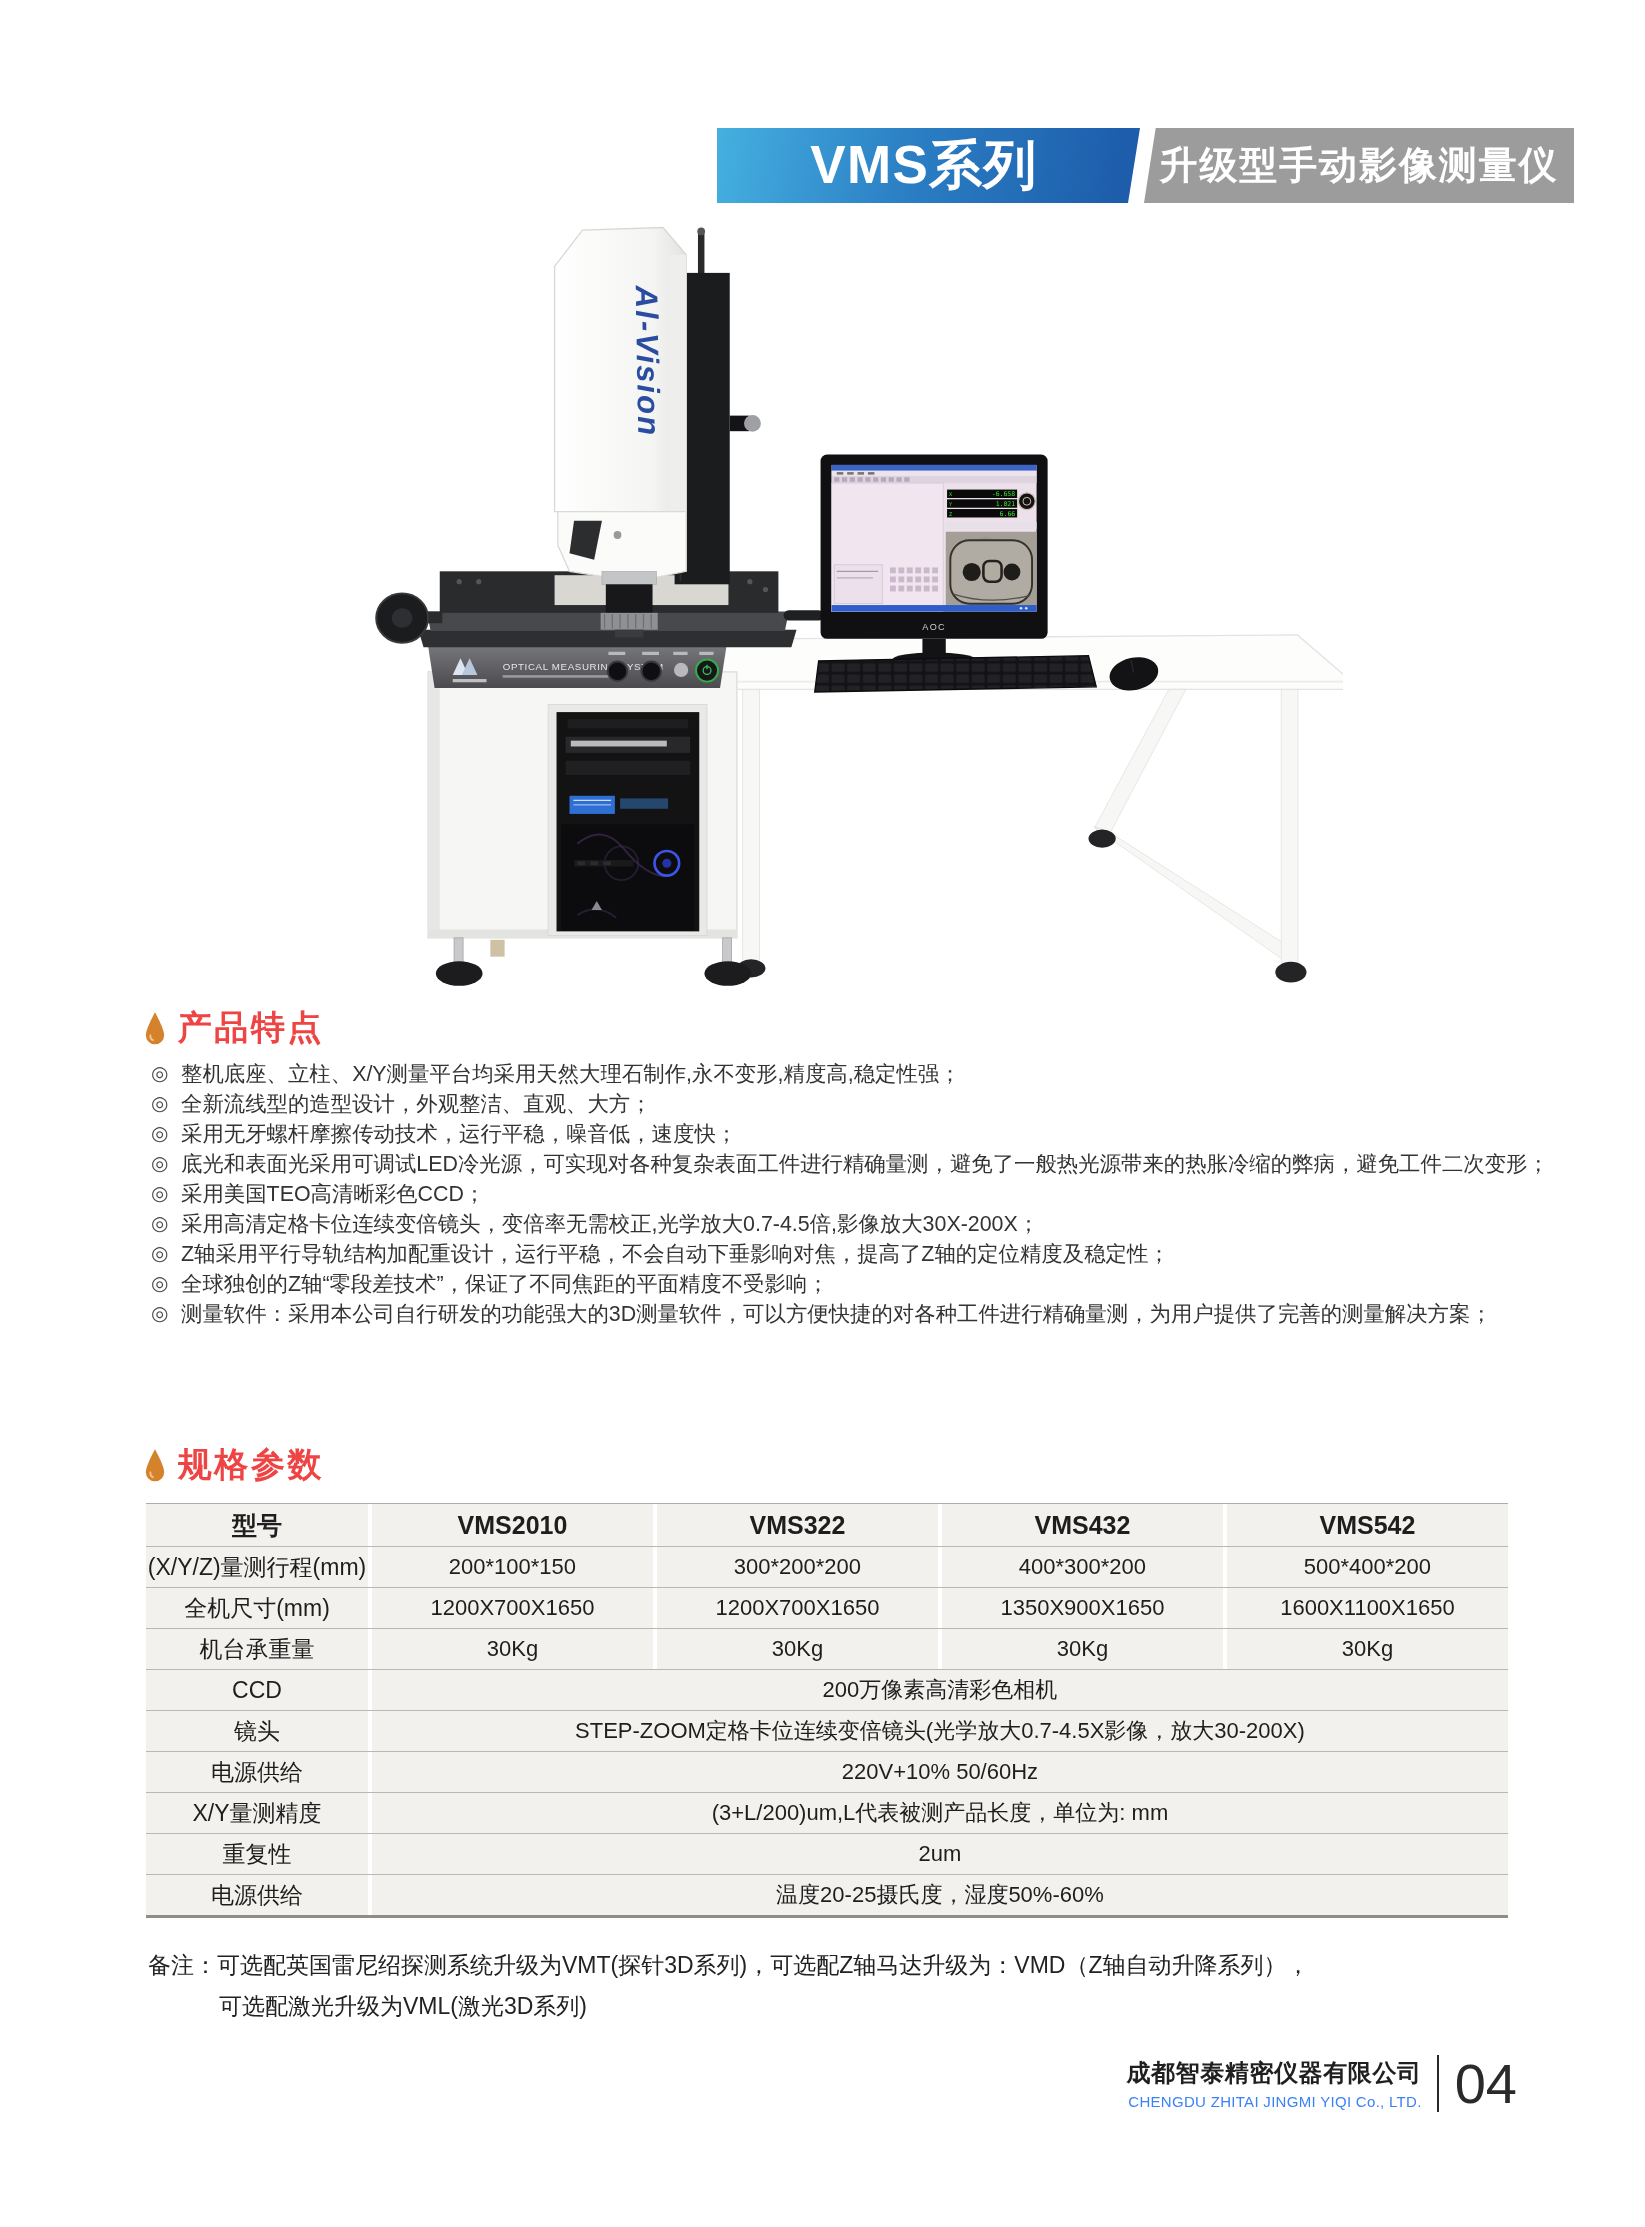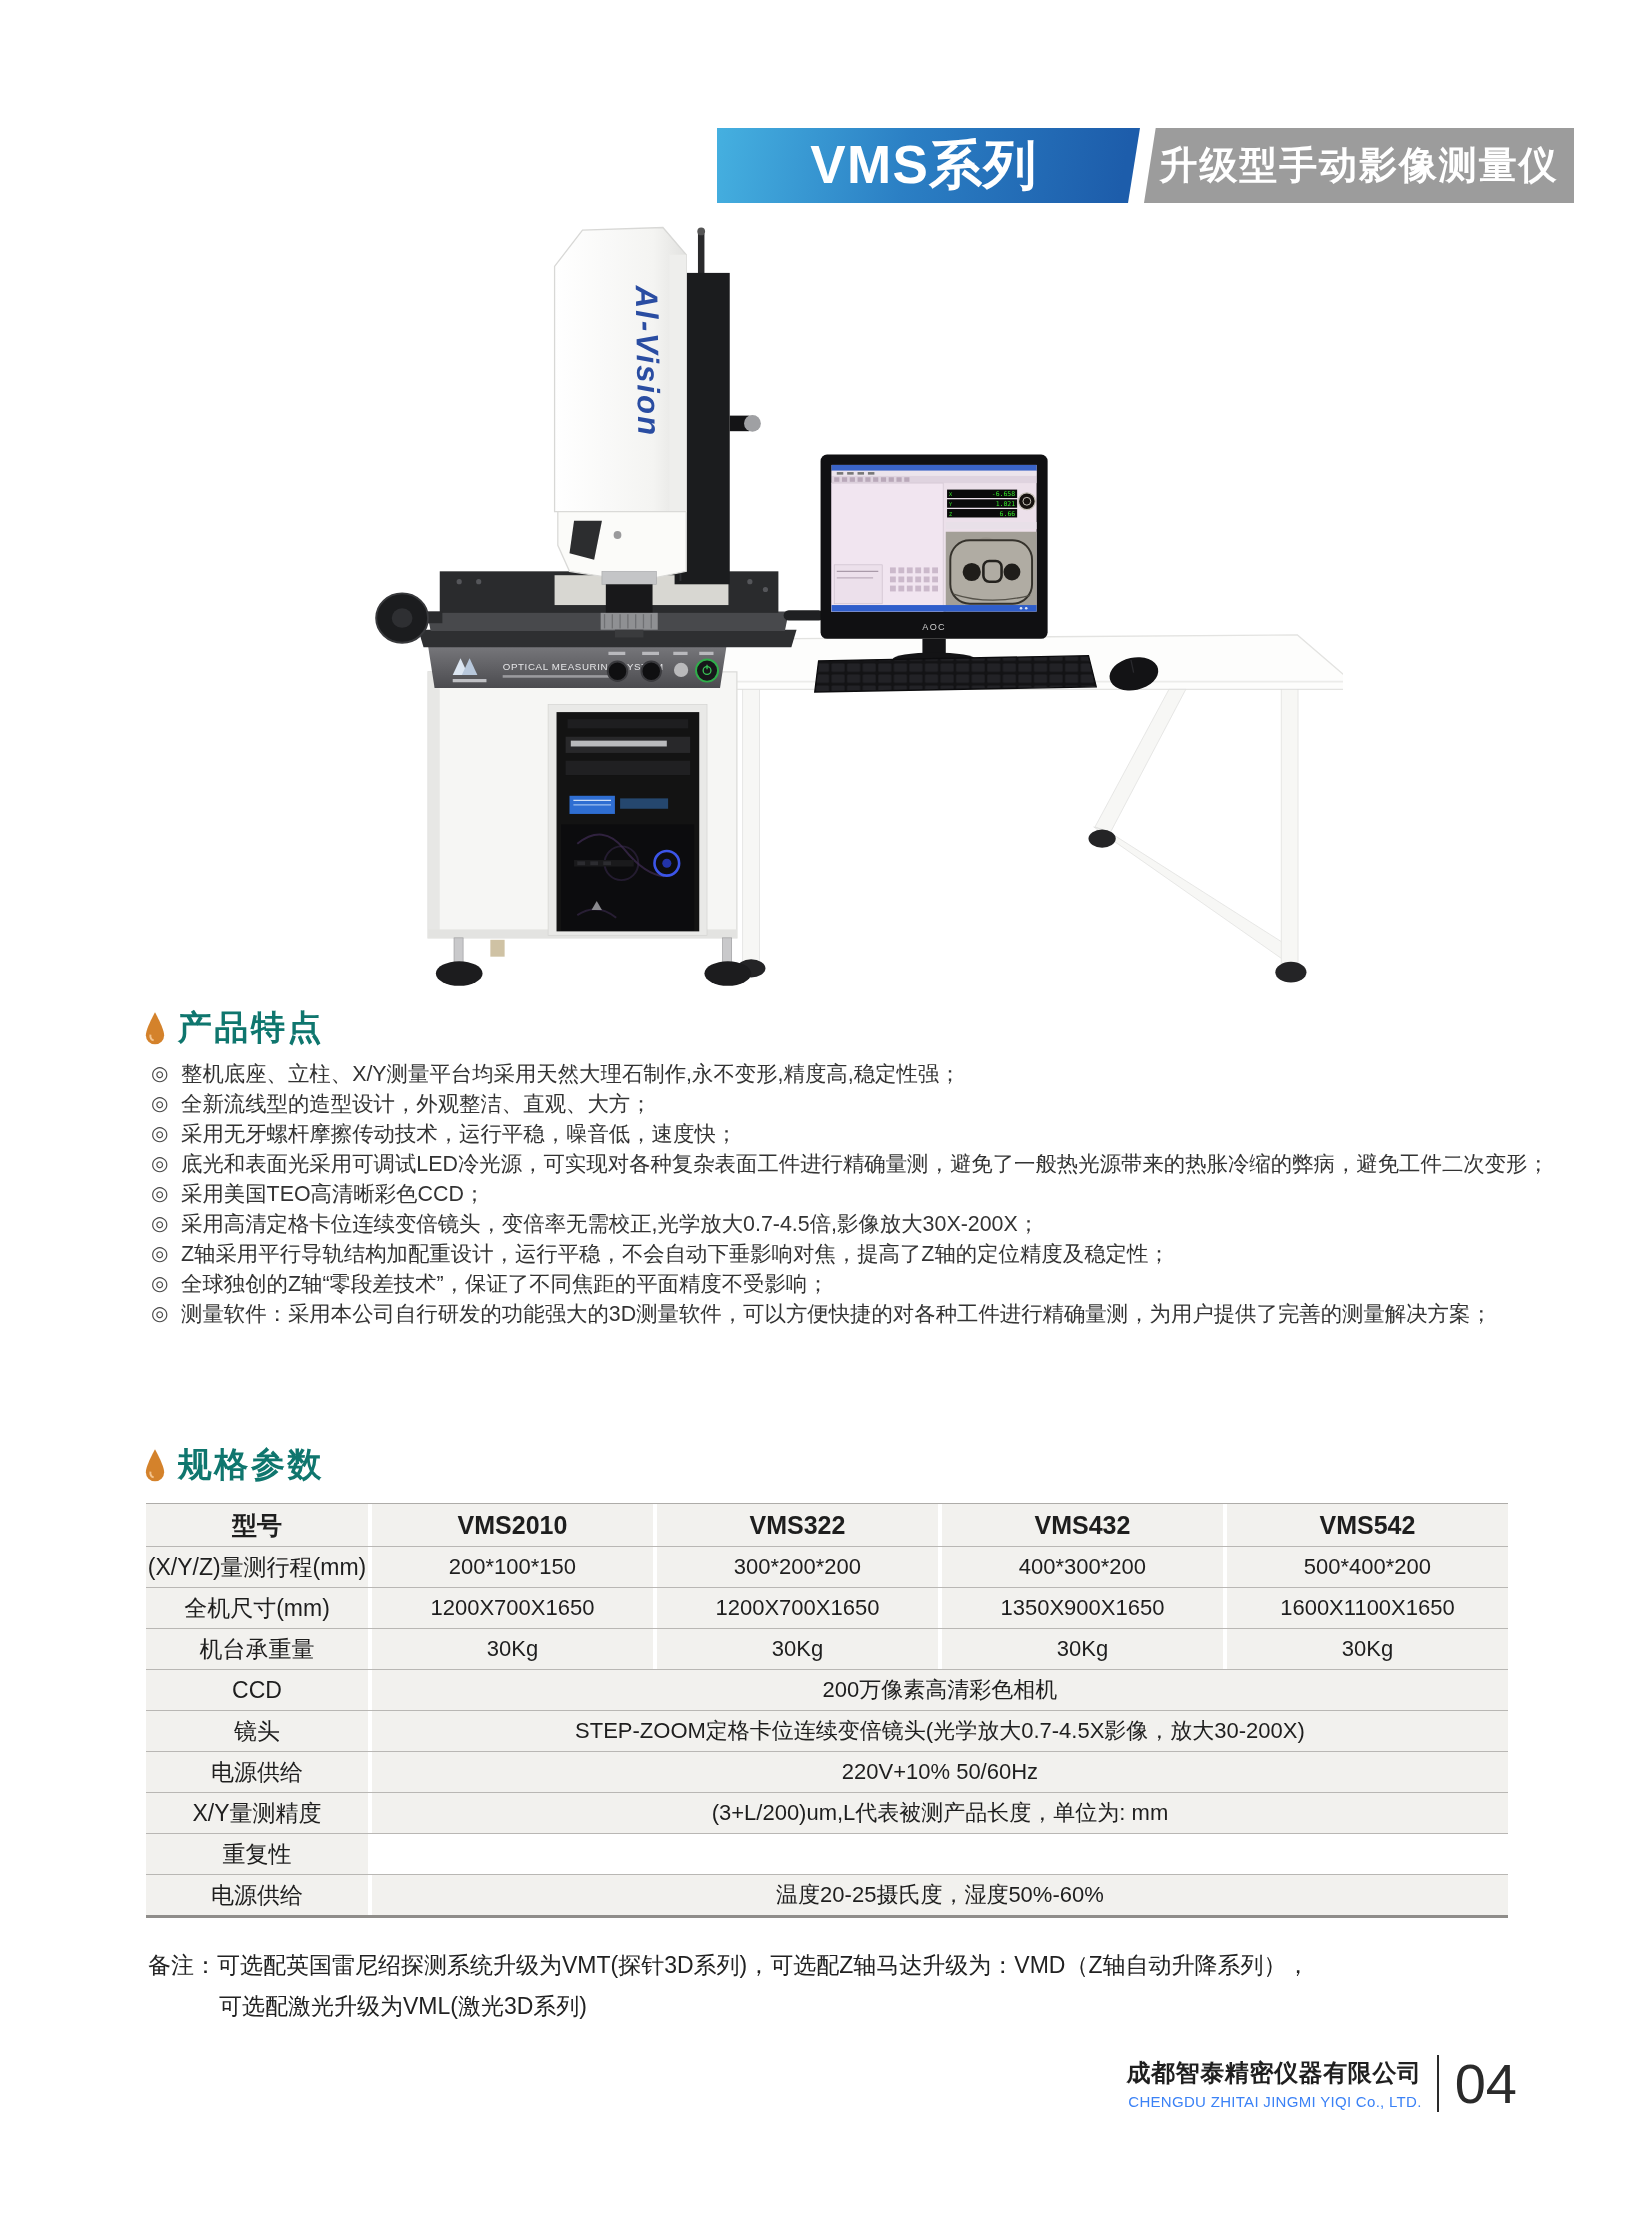--- a/index.html
+++ b/index.html
@@ -12,21 +12,21 @@
     clip-path:polygon(0 0,423px 0,411px 75px,0 75px);
     display:flex;align-items:center;justify-content:center;}
   .hdr-blue span{color:#fff;font-size:53px;font-weight:bold;letter-spacing:1.3px;padding-right:9px;}
   .hdr-gray{position:absolute;left:1144px;top:128px;width:430px;height:75px;
     background:#9c9c9c;clip-path:polygon(11.7px 0,430px 0,430px 75px,0 75px);
     display:flex;align-items:center;justify-content:center;}
   .hdr-gray span{color:#fff;font-size:38px;font-weight:bold;letter-spacing:1.9px;}
 
   
   .sec-head{position:absolute;left:144px;display:flex;align-items:center;gap:11.7px;}
-  .sec-head h2{margin:0;font-size:34px;font-weight:bold;color:#0f766e;letter-spacing:2.6px;}
+  .sec-head h2{margin:0;font-size:34px;font-weight:bold;color:#ef4444;letter-spacing:2.6px;}
   .sec-head.features{top:1005px;}
   .sec-head.specs{top:1442px;}
 
   
   .features-list{position:absolute;left:151px;top:1058px;width:1493px;list-style:none;margin:0;padding:0;}
   .feature-item{display:flex;align-items:center;height:30px;font-size:21.4px;color:#333;}
   .feature-item .marker{width:30px;flex:none;font-size:20px;color:#4a4a4a;}
 
   
   .spec-table{position:absolute;left:146px;top:1503px;width:1362px;
@@ -380,20 +380,21 @@
     <div class="trow">
       <div class="cell c-label">电源供给</div>
       <div class="cell c-span">220V+10% 50/60Hz</div>
     </div>
     <div class="trow">
       <div class="cell c-label">X/Y量测精度</div>
       <div class="cell c-span">(3+L/200)um,L代表被测产品长度，单位为: mm</div>
     </div>
     <div class="trow">
       <div class="cell c-label">重复性</div>
+      <div class="cell c-span">2um</div>
     </div>
     <div class="trow">
       <div class="cell c-label">电源供给</div>
       <div class="cell c-span">温度20-25摄氏度，湿度50%-60%</div>
     </div>
   </div>
 
   <div class="note1">备注：可选配英国雷尼绍探测系统升级为VMT(探针3D系列)，可选配Z轴马达升级为：VMD（Z轴自动升降系列），</div>
   <div class="note2">可选配激光升级为VML(激光3D系列)</div>
 

